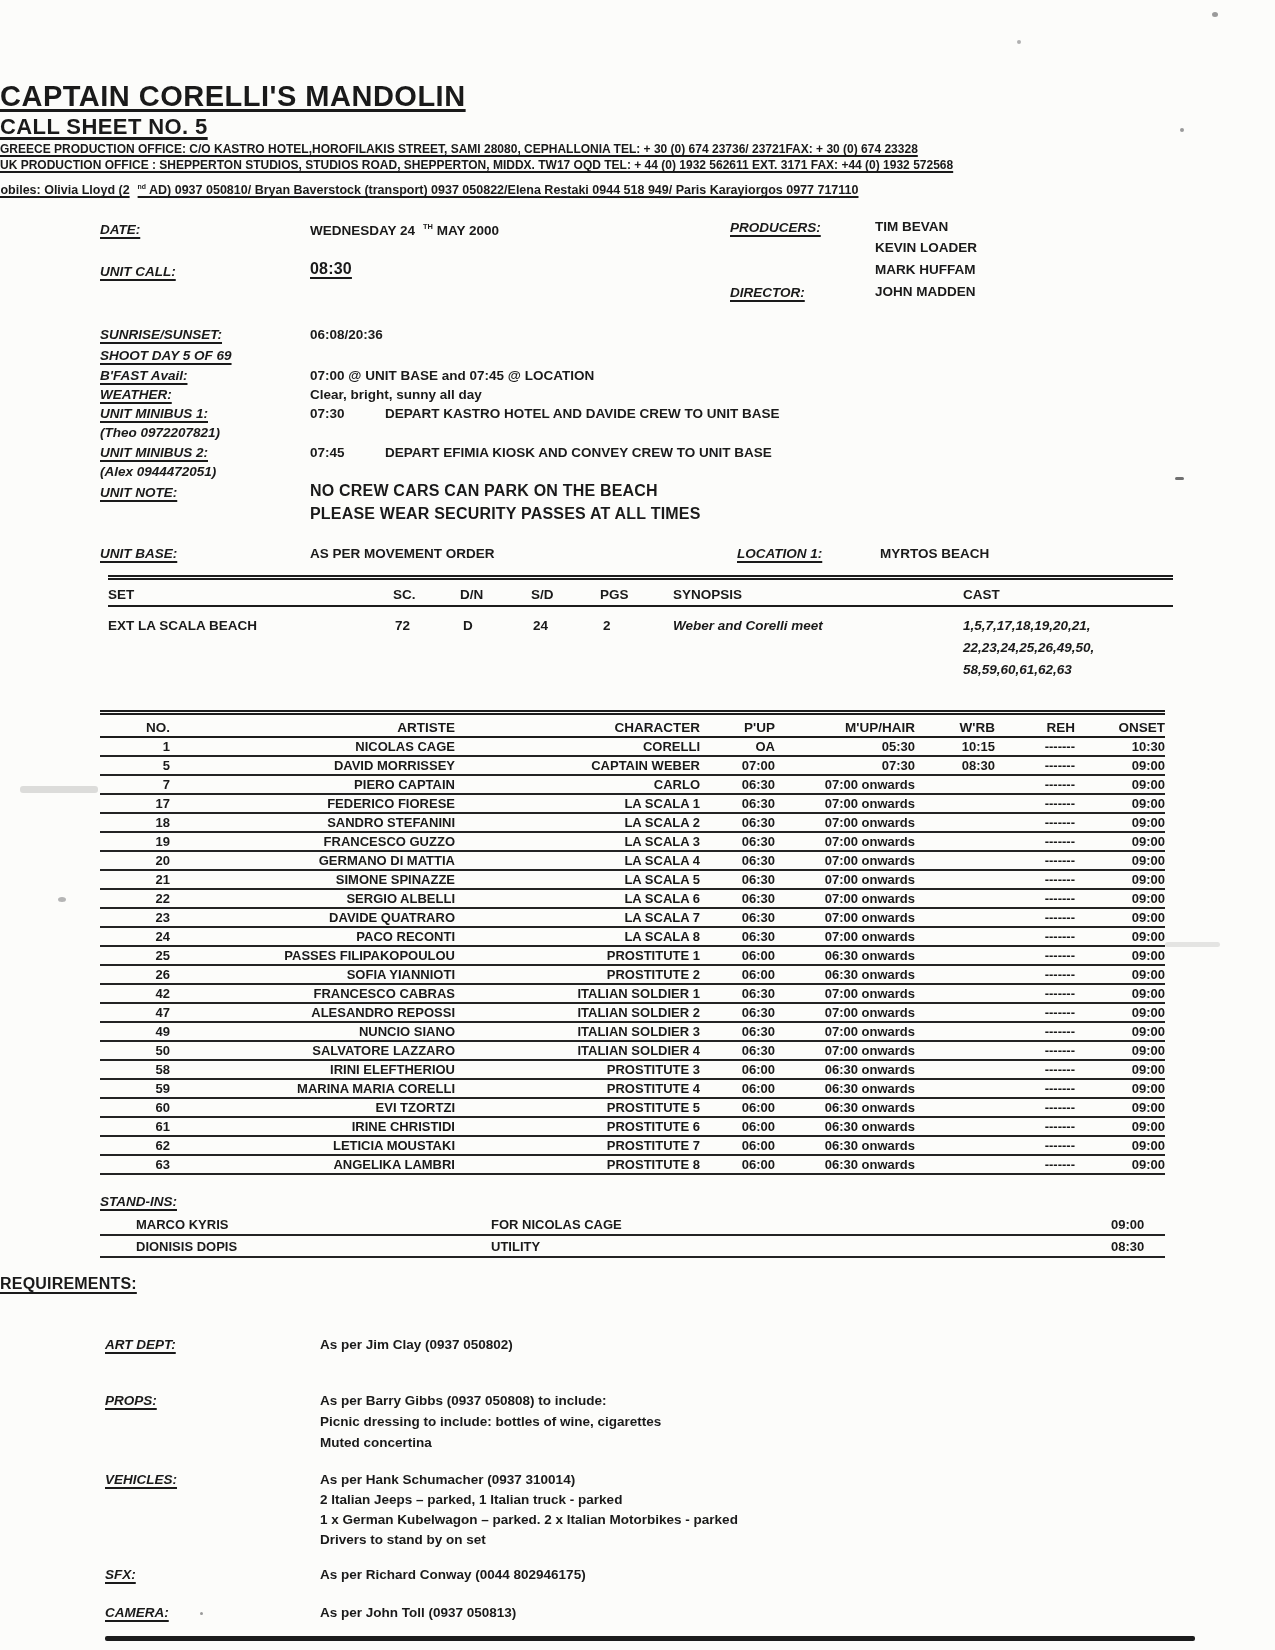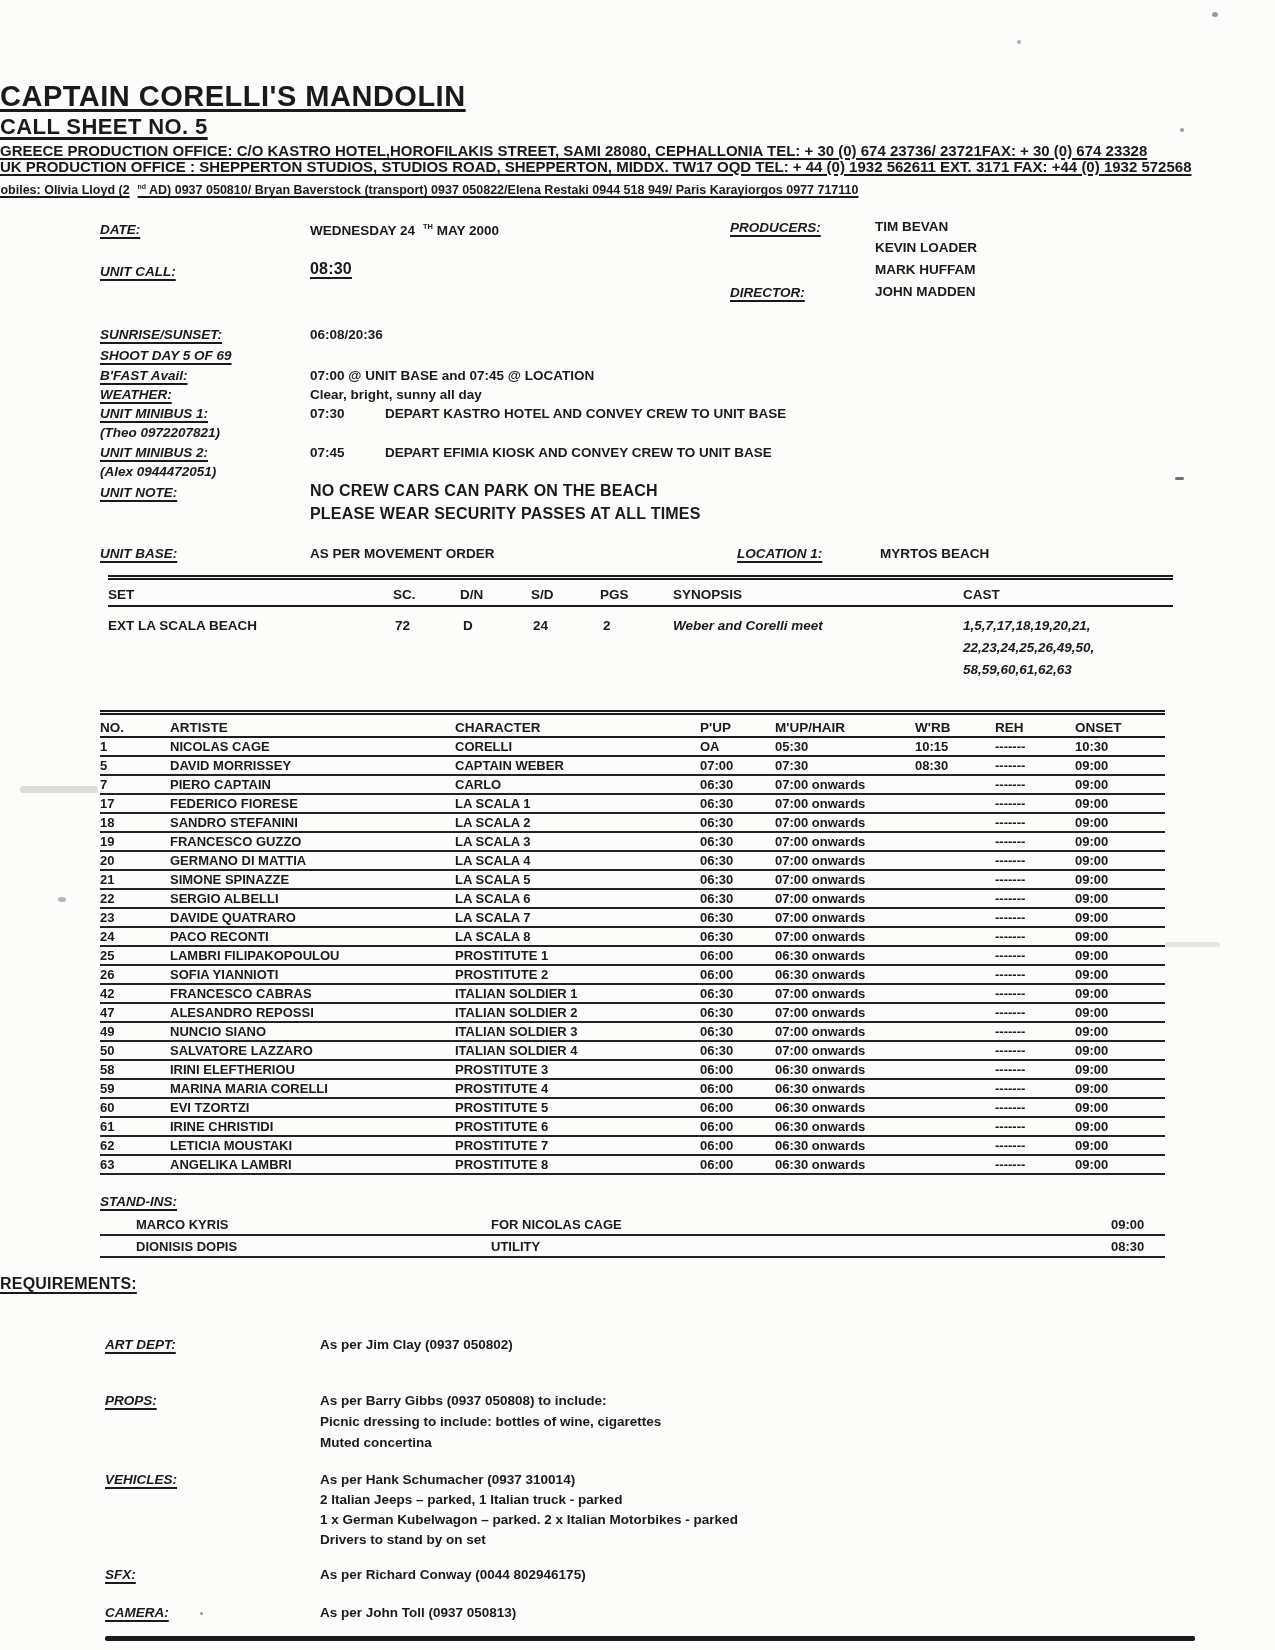--- a/index.html
+++ b/index.html
@@ -7,37 +7,37 @@
     position:relative;width:1275px;height:1650px;margin:0 auto;
     background:#fcfcfa;color:#1a1a1a;overflow:hidden;
     font-family:"Liberation Sans","DejaVu Sans",sans-serif;font-weight:700;
   }
   .t{position:absolute;white-space:nowrap;}
   .u{text-decoration:underline;text-decoration-thickness:2px;text-underline-offset:3px;}
   .u1{text-decoration:underline;text-decoration-thickness:1.5px;text-underline-offset:2px;}
   .center{left:0;width:1210px;}
   .title{font-size:29px;letter-spacing:.5px;text-decoration-thickness:3px;}
   .subtitle{font-size:22px;letter-spacing:.4px;text-decoration-thickness:2.5px;}
-  .office{font-size:15px;}
+  .office{font-size:12px;}
   .mobiles{font-size:12.5px;}
   sup{font-size:.55em;vertical-align:super;padding-left:8px;}
   .lbl{font-size:13.5px;font-style:italic;}
   .val{font-size:13.5px;}
   .big{font-size:16px;letter-spacing:.2px;}
   .it{font-style:italic;}
   
   .dbar{position:absolute;left:0;width:100%;height:1px;border-top:2.5px solid #1c1c1c;border-bottom:2px solid #1c1c1c;}
   .stable{position:absolute;left:108px;top:575px;width:1065px;height:100px;}
   .stable .shead{position:absolute;left:0;top:8px;width:100%;height:22px;border-bottom:2px solid #1c1c1c;font-size:13.5px;}
   .stable .shead span{position:absolute;bottom:3px;}
   .stable .srow span{position:absolute;font-size:13.5px;}
   
   .ctable{position:absolute;left:100px;top:710px;width:1065px;}
   .crow{display:grid;grid-template-columns:70px 285px 245px 75px 140px 80px 80px 90px;
-        height:19px;border-bottom:2px solid #232323;box-sizing:border-box;align-items:end;}
+        height:19px;border-bottom:2px solid #232323;box-sizing:border-box;align-items:end;text-align:right;}
   .crow > div{font-size:13px;line-height:15px;padding-bottom:1px;overflow:hidden;white-space:nowrap;}
   .chead{height:28px;border-bottom:2px solid #1c1c1c;}
   .chead > div{font-size:13.5px;}
   
   .standins{position:absolute;left:100px;top:1194px;width:1065px;}
   .si-row{position:absolute;left:0;width:100%;height:21px;border-bottom:2px solid #232323;box-sizing:border-box;}
   .si-row span{position:absolute;bottom:2px;font-size:13px;margin-left:36px;}
   .si-name{left:0;} .si-role{left:355px;} .si-onset{left:975px;}
   
   .req-line{font-size:13.5px;}
@@ -71,21 +71,21 @@
 
   <div class="t lbl u" style="left:100px;top:327px">SUNRISE/SUNSET:</div>
   <div class="t val" style="left:310px;top:327px">06:08/20:36</div>
   <div class="t lbl u" style="left:100px;top:348px">SHOOT DAY 5 OF 69</div>
   <div class="t lbl u" style="left:100px;top:368px">B'FAST Avail:</div>
   <div class="t val" style="left:310px;top:368px">07:00 @ UNIT BASE and 07:45 @ LOCATION</div>
   <div class="t lbl u" style="left:100px;top:387px">WEATHER:</div>
   <div class="t val" style="left:310px;top:387px">Clear, bright, sunny all day</div>
   <div class="t lbl u" style="left:100px;top:406px">UNIT MINIBUS 1:</div>
   <div class="t val" style="left:310px;top:406px">07:30</div>
-  <div class="t val" style="left:385px;top:406px">DEPART KASTRO HOTEL AND CONVEY CREW TO UNIT BASE</div>
+  <div class="t val" style="left:385px;top:406px">DEPART KASTRO HOTEL AND DAVIDE CREW TO UNIT BASE</div>
   <div class="t lbl" style="left:100px;top:425px">(Theo 0972207821)</div>
   <div class="t lbl u" style="left:100px;top:445px">UNIT MINIBUS 2:</div>
   <div class="t val" style="left:310px;top:445px">07:45</div>
   <div class="t val" style="left:385px;top:445px">DEPART EFIMIA KIOSK AND CONVEY CREW TO UNIT BASE</div>
   <div class="t lbl" style="left:100px;top:464px">(Alex 0944472051)</div>
   <div class="t lbl u" style="left:100px;top:485px">UNIT NOTE:</div>
   <div class="t big" style="left:310px;top:482px">NO CREW CARS CAN PARK ON THE BEACH</div>
   <div class="t big" style="left:310px;top:505px">PLEASE WEAR SECURITY PASSES AT ALL TIMES</div>
 
   <div class="t lbl u" style="left:100px;top:546px">UNIT BASE:</div>
@@ -235,21 +235,21 @@
           <div>PACO RECONTI</div>
           <div>LA SCALA 8</div>
           <div>06:30</div>
           <div>07:00 onwards</div>
           <div></div>
           <div>-------</div>
           <div>09:00</div>
         </div>
         <div class="crow">
           <div>25</div>
-          <div>LAMBRI FILIPAKOPOULOU</div>
+          <div>PASSES FILIPAKOPOULOU</div>
           <div>PROSTITUTE 1</div>
           <div>06:00</div>
           <div>06:30 onwards</div>
           <div></div>
           <div>-------</div>
           <div>09:00</div>
         </div>
         <div class="crow">
           <div>26</div>
           <div>SOFIA YIANNIOTI</div>

